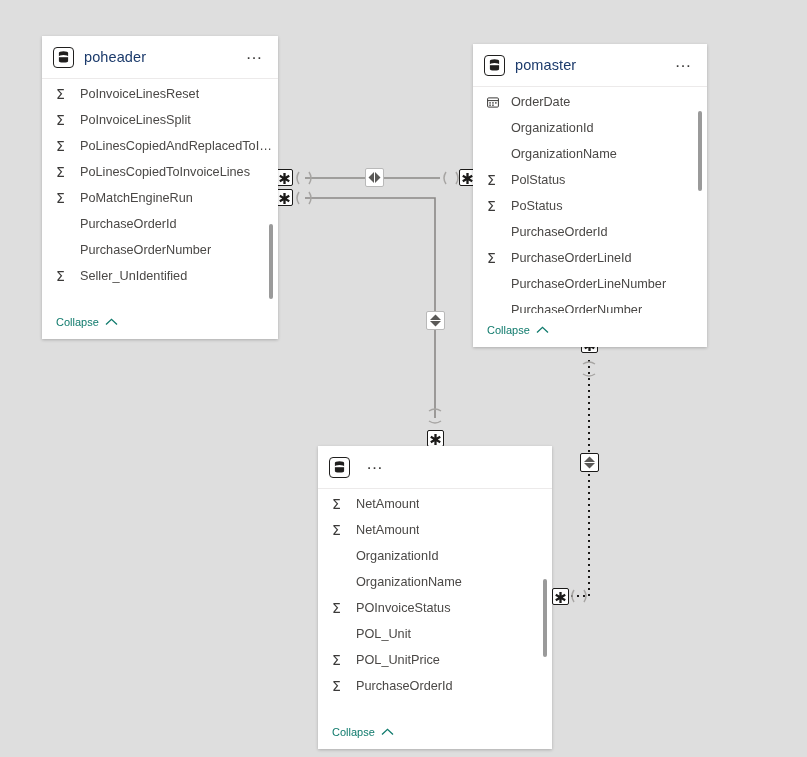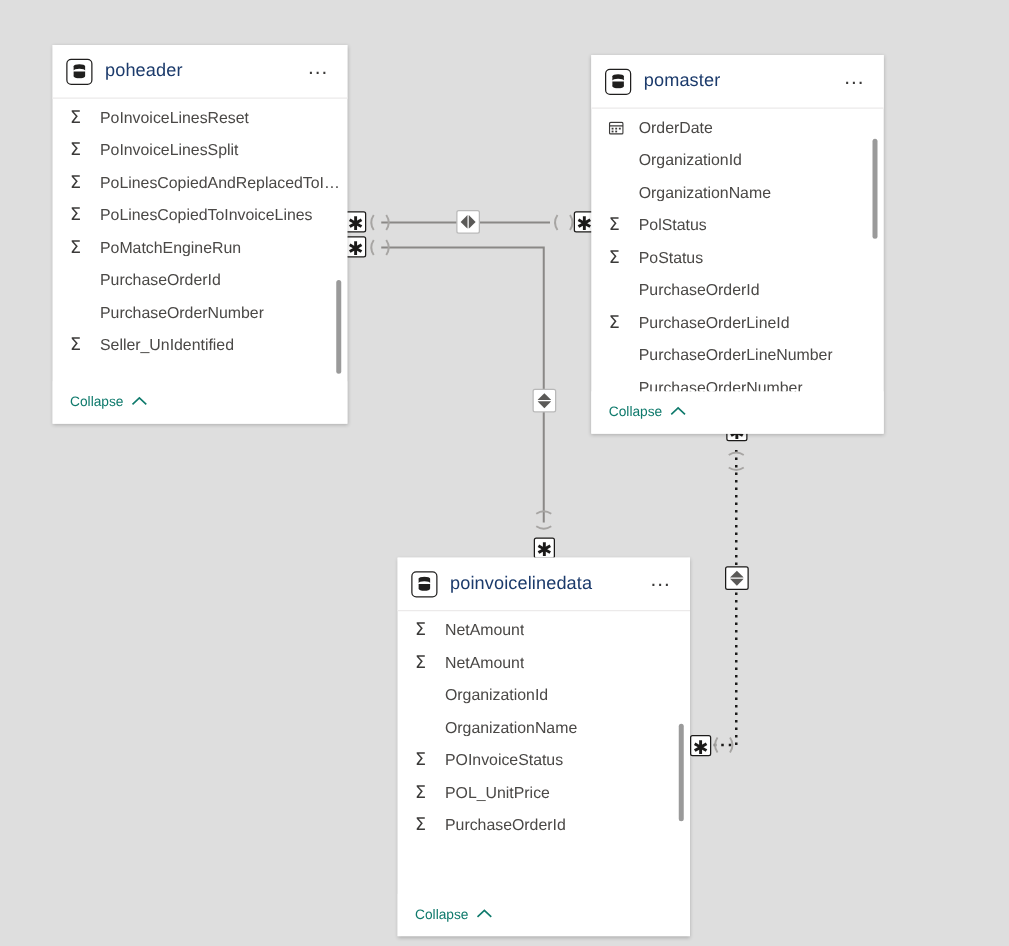--- a/index.html
+++ b/index.html
@@ -332,21 +332,20 @@
     <div class="card-header">
       <span class="tbl-icon">
         <svg width="11" height="12" viewBox="0 0 11 12">
           <ellipse cx="5.5" cy="1.9" rx="4.6" ry="1.6" fill="#201f1e"></ellipse>
           <rect x="0.9" y="1.9" width="9.2" height="3.4" fill="#201f1e"></rect>
           <ellipse cx="5.5" cy="5.6" rx="4.6" ry="1.6" fill="#ffffff"></ellipse>
           <rect x="0.9" y="6.2" width="9.2" height="3.7" fill="#201f1e"></rect>
           <ellipse cx="5.5" cy="10" rx="4.6" ry="1.6" fill="#201f1e"></ellipse>
         </svg>
       </span>
-      <span class="card-title">poinvoicelinedata</span>
       <span class="ellipsis">…</span>
     </div>
     <div class="card-body">
 
       <div class="field-row">
         <span class="f-icon sigma">Σ</span>
         <span class="f-label">NetAmount</span>
       </div>
       <div class="field-row">
         <span class="f-icon sigma">Σ</span>
@@ -356,20 +355,24 @@
         <span class="f-icon blank"></span>
         <span class="f-label">OrganizationId</span>
       </div>
       <div class="field-row">
         <span class="f-icon blank"></span>
         <span class="f-label">OrganizationName</span>
       </div>
       <div class="field-row">
         <span class="f-icon sigma">Σ</span>
         <span class="f-label">POInvoiceStatus</span>
+      </div>
+      <div class="field-row">
+        <span class="f-icon blank"></span>
+        <span class="f-label">POL_Unit</span>
       </div>
       <div class="field-row">
         <span class="f-icon sigma">Σ</span>
         <span class="f-label">POL_UnitPrice</span>
       </div>
       <div class="field-row">
         <span class="f-icon sigma">Σ</span>
         <span class="f-label">PurchaseOrderId</span>
       </div>
 

